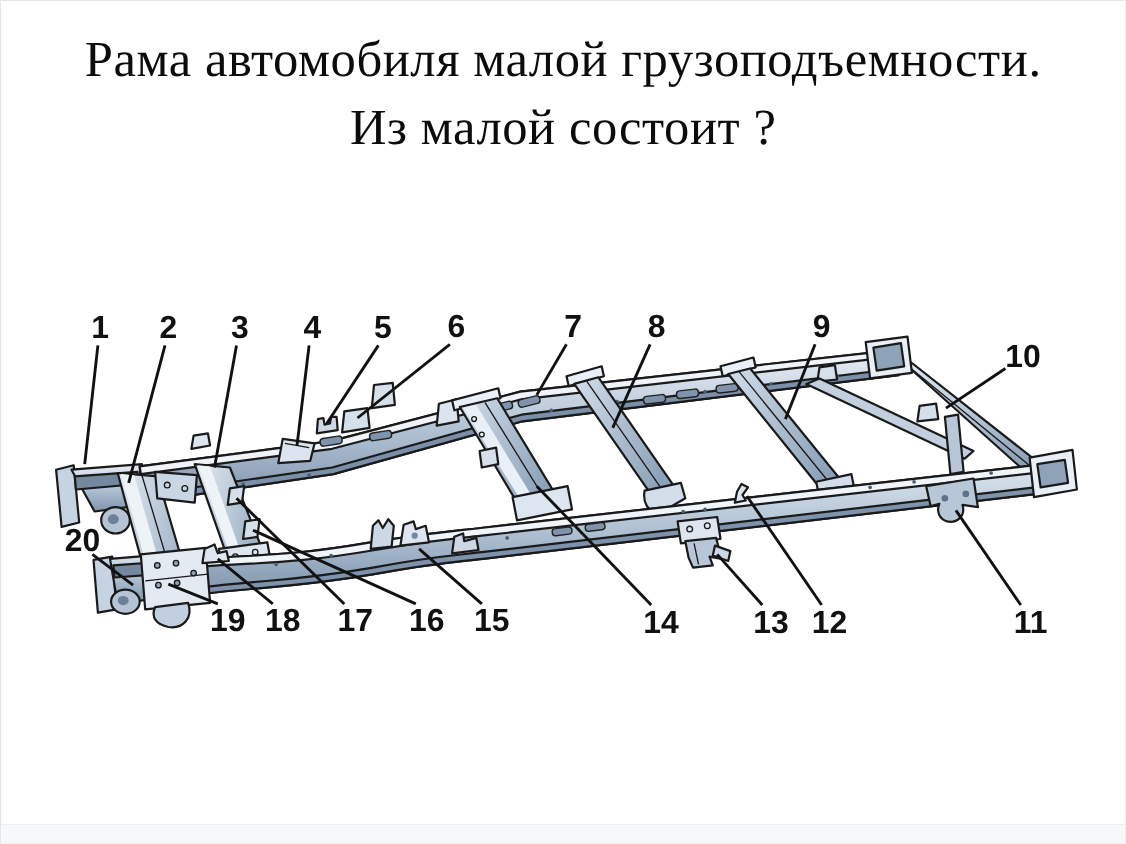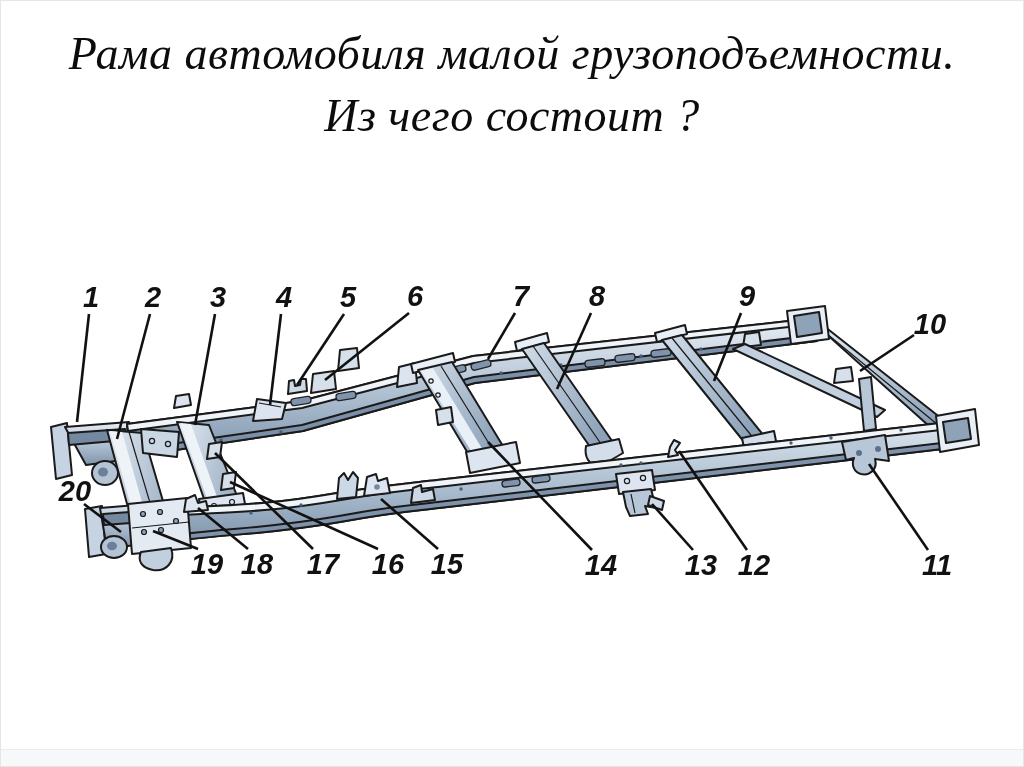--- a/index.html
+++ b/index.html
@@ -1,20 +1,19 @@
 <!DOCTYPE html>
 <html><head>
 <meta charset="utf-8">
 <style>
   html,body{margin:0;padding:0;background:#fff;}
   .slide{
     position:relative;width:1024px;height:767px;background:#ffffff;
     border:1px solid #e6e6e6;box-sizing:border-box;overflow:hidden;
     font-family:"Liberation Serif","DejaVu Serif",serif;
-    font-style:italic;
   }
   .title{
     position:absolute;top:22px;left:0;right:0;text-align:center;
     font-size:46px;line-height:1.34;color:#0c0c0c;font-weight:400;
     letter-spacing:0.5px;
   }
   .diagram-svg{position:absolute;left:0;top:0;width:1024px;height:767px;}
   .footer-strip{
     position:absolute;left:0;right:0;bottom:0;height:16px;
     background:#f7f8f9;border-top:1px solid #ededee;
@@ -27,21 +26,21 @@
     font-weight:bold;font-size:29px;fill:#111111;text-anchor:middle;
   }
 </style>
 </head>
 <body>
 
 <div class="slide">
 
   <div class="title">
     <div>Рама автомобиля малой грузоподъемности.</div>
-    <div>Из чего состоит ?</div>
+    <div>Из малой состоит ?</div>
   </div>
 
   <svg class="diagram-svg" viewBox="0 0 1024 767" xmlns="http://www.w3.org/2000/svg">
     <defs>
       <linearGradient id="gRail" x1="0" y1="0" x2="0" y2="1">
         <stop offset="0" stop-color="#e8eef6"></stop>
           <stop offset="0.55" stop-color="#aebfd1"></stop>
           <stop offset="1" stop-color="#7f94ac"></stop>
       </linearGradient>
       <linearGradient id="gNear" x1="0" y1="0" x2="0" y2="1">

